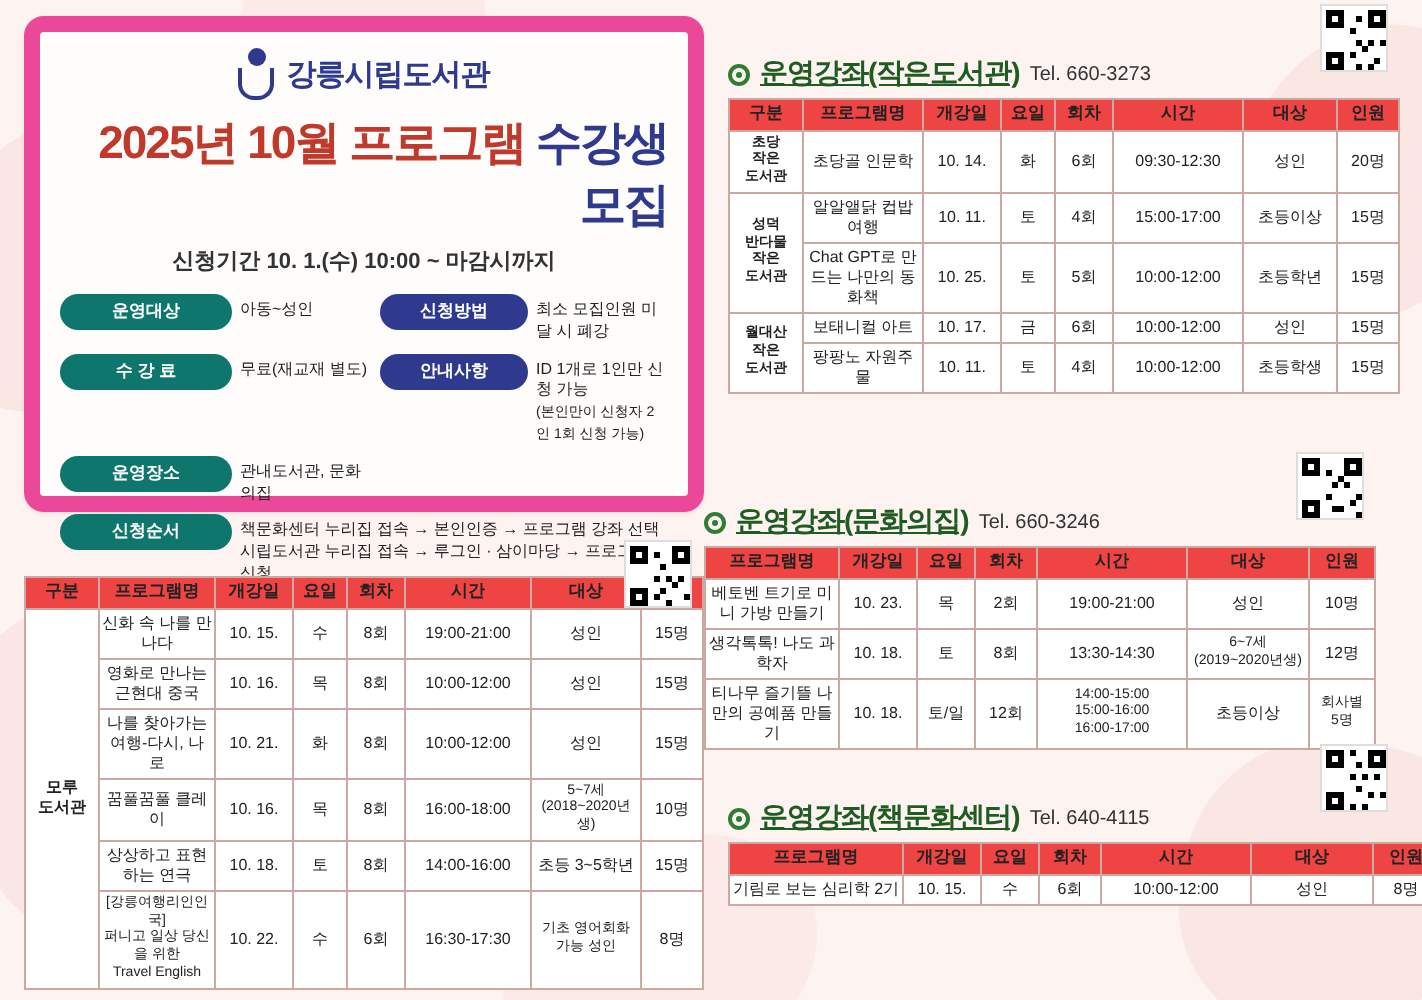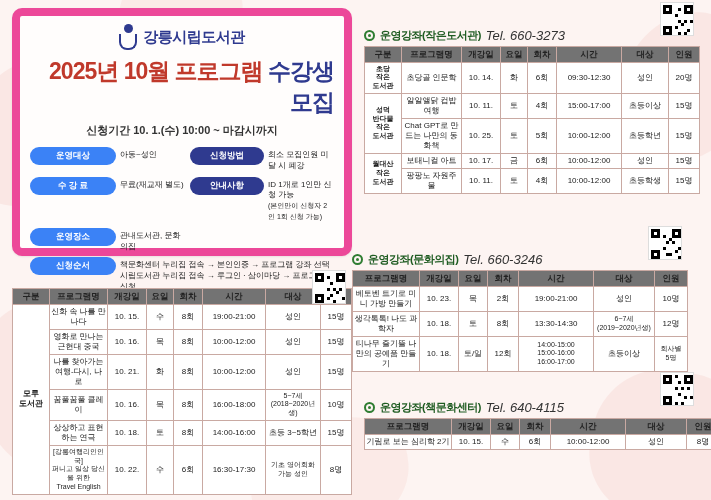--- a/index.html
+++ b/index.html
@@ -33,38 +33,38 @@
   .logo-mark .body{width:14px;height:14px;border:2px solid #2f3a8f;border-top:none;border-radius:0 0 8px 8px;margin:1px auto 0;}
   .logo-text{font-size:15px;font-weight:bold;color:#2f3a8f;letter-spacing:-.5px;}
   .poster-title{
     text-align:right;margin-top:6px;font-size:23px;font-weight:bold;color:#c0392b;
     letter-spacing:-1px;
   }
   .poster-title .accent{color:#2f3a8f;}
   .poster-sub{text-align:center;margin-top:5px;font-size:11px;font-weight:bold;color:#333;}
   .info-grid{margin-top:9px;display:grid;grid-template-columns:86px 1fr 74px 1fr;gap:5px 4px;align-items:flex-start;}
   .tag{
-    background:#3b82f6;color:#fff;font-size:8.5px;font-weight:bold;border-radius:9px;
+    background:#0f766e;color:#fff;font-size:8.5px;font-weight:bold;border-radius:9px;
     text-align:center;padding:3px 2px;white-space:nowrap;
   }
   .tag.blue{background:#2f3a8f;}
   .val{font-size:8px;color:#222;line-height:1.35;padding-top:3px;}
   .poster-note{margin-top:8px;text-align:right;font-size:7.5px;color:#444;}
 
   
   .section{position:absolute;}
   .sec-head{display:flex;align-items:center;gap:5px;margin-bottom:3px;}
   .sec-bullet{width:11px;height:11px;border-radius:50%;border:2px solid #2f7d32;box-sizing:border-box;position:relative;}
   .sec-bullet:after{content:"";position:absolute;left:2px;top:2px;width:3px;height:3px;border-radius:50%;background:#2f7d32;}
-  .sec-title{font-size:11px;font-weight:bold;color:#1f5c22;letter-spacing:-.5px;}
-  .sec-tel{font-size:13px;color:#333;font-style:italic;}
+  .sec-title{font-size:14px;font-weight:bold;color:#1f5c22;letter-spacing:-.5px;text-decoration:underline;}
+  .sec-tel{font-size:10px;color:#333;}
 
   table{border-collapse:collapse;width:100%;background:#fff;font-size:8px;}
   th,td{border:1px solid #c9a9a2;padding:2px 1px;text-align:center;color:#222;line-height:1.25;}
-  thead th{background:#737373;font-weight:bold;font-size:8.5px;}
+  thead th{background:#ef4444;font-weight:bold;font-size:8.5px;font-family:Liberation Mono, monospace;}
   .rowgroup{background:#fff;font-weight:bold;}
   .small{font-size:7px;}
 
   
   .qr{position:absolute;width:34px;height:34px;background:#fff;padding:2px;box-sizing:border-box;border:1px solid #ddd;}
   .qr svg{display:block;}
 
   
   #sec-morodo{left:12px;top:288px;width:340px;}
   #sec-jakeundo{left:364px;top:28px;width:336px;}

